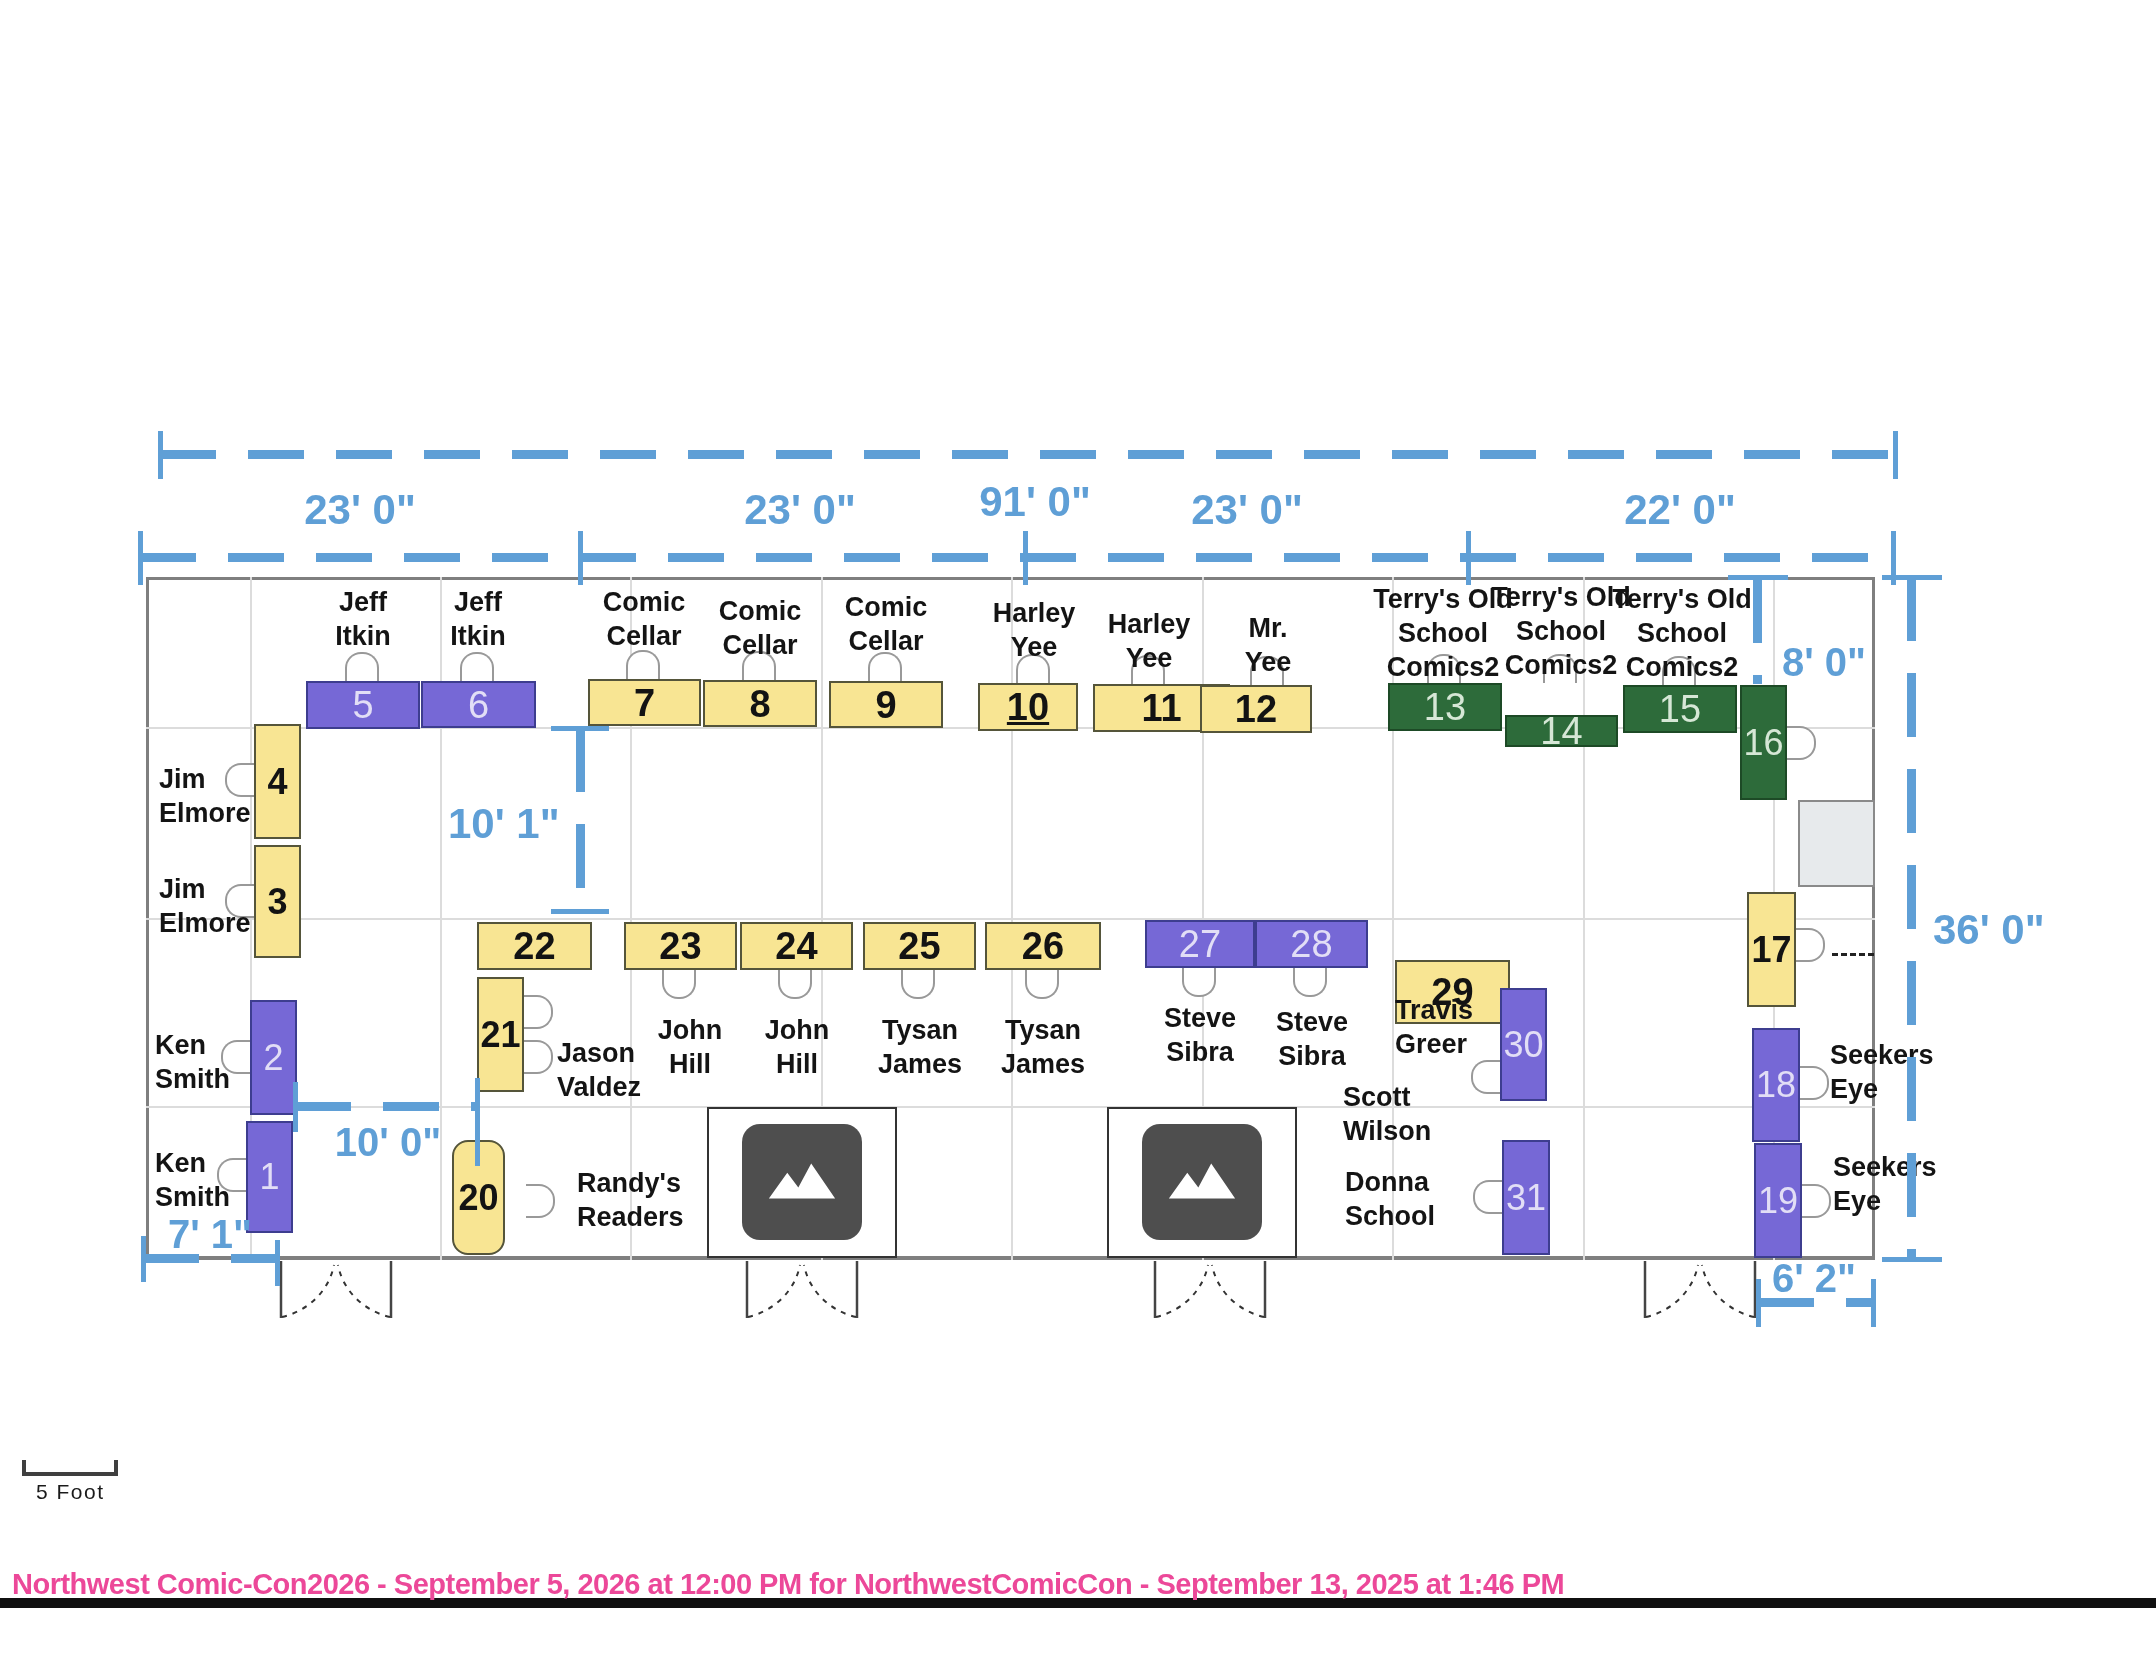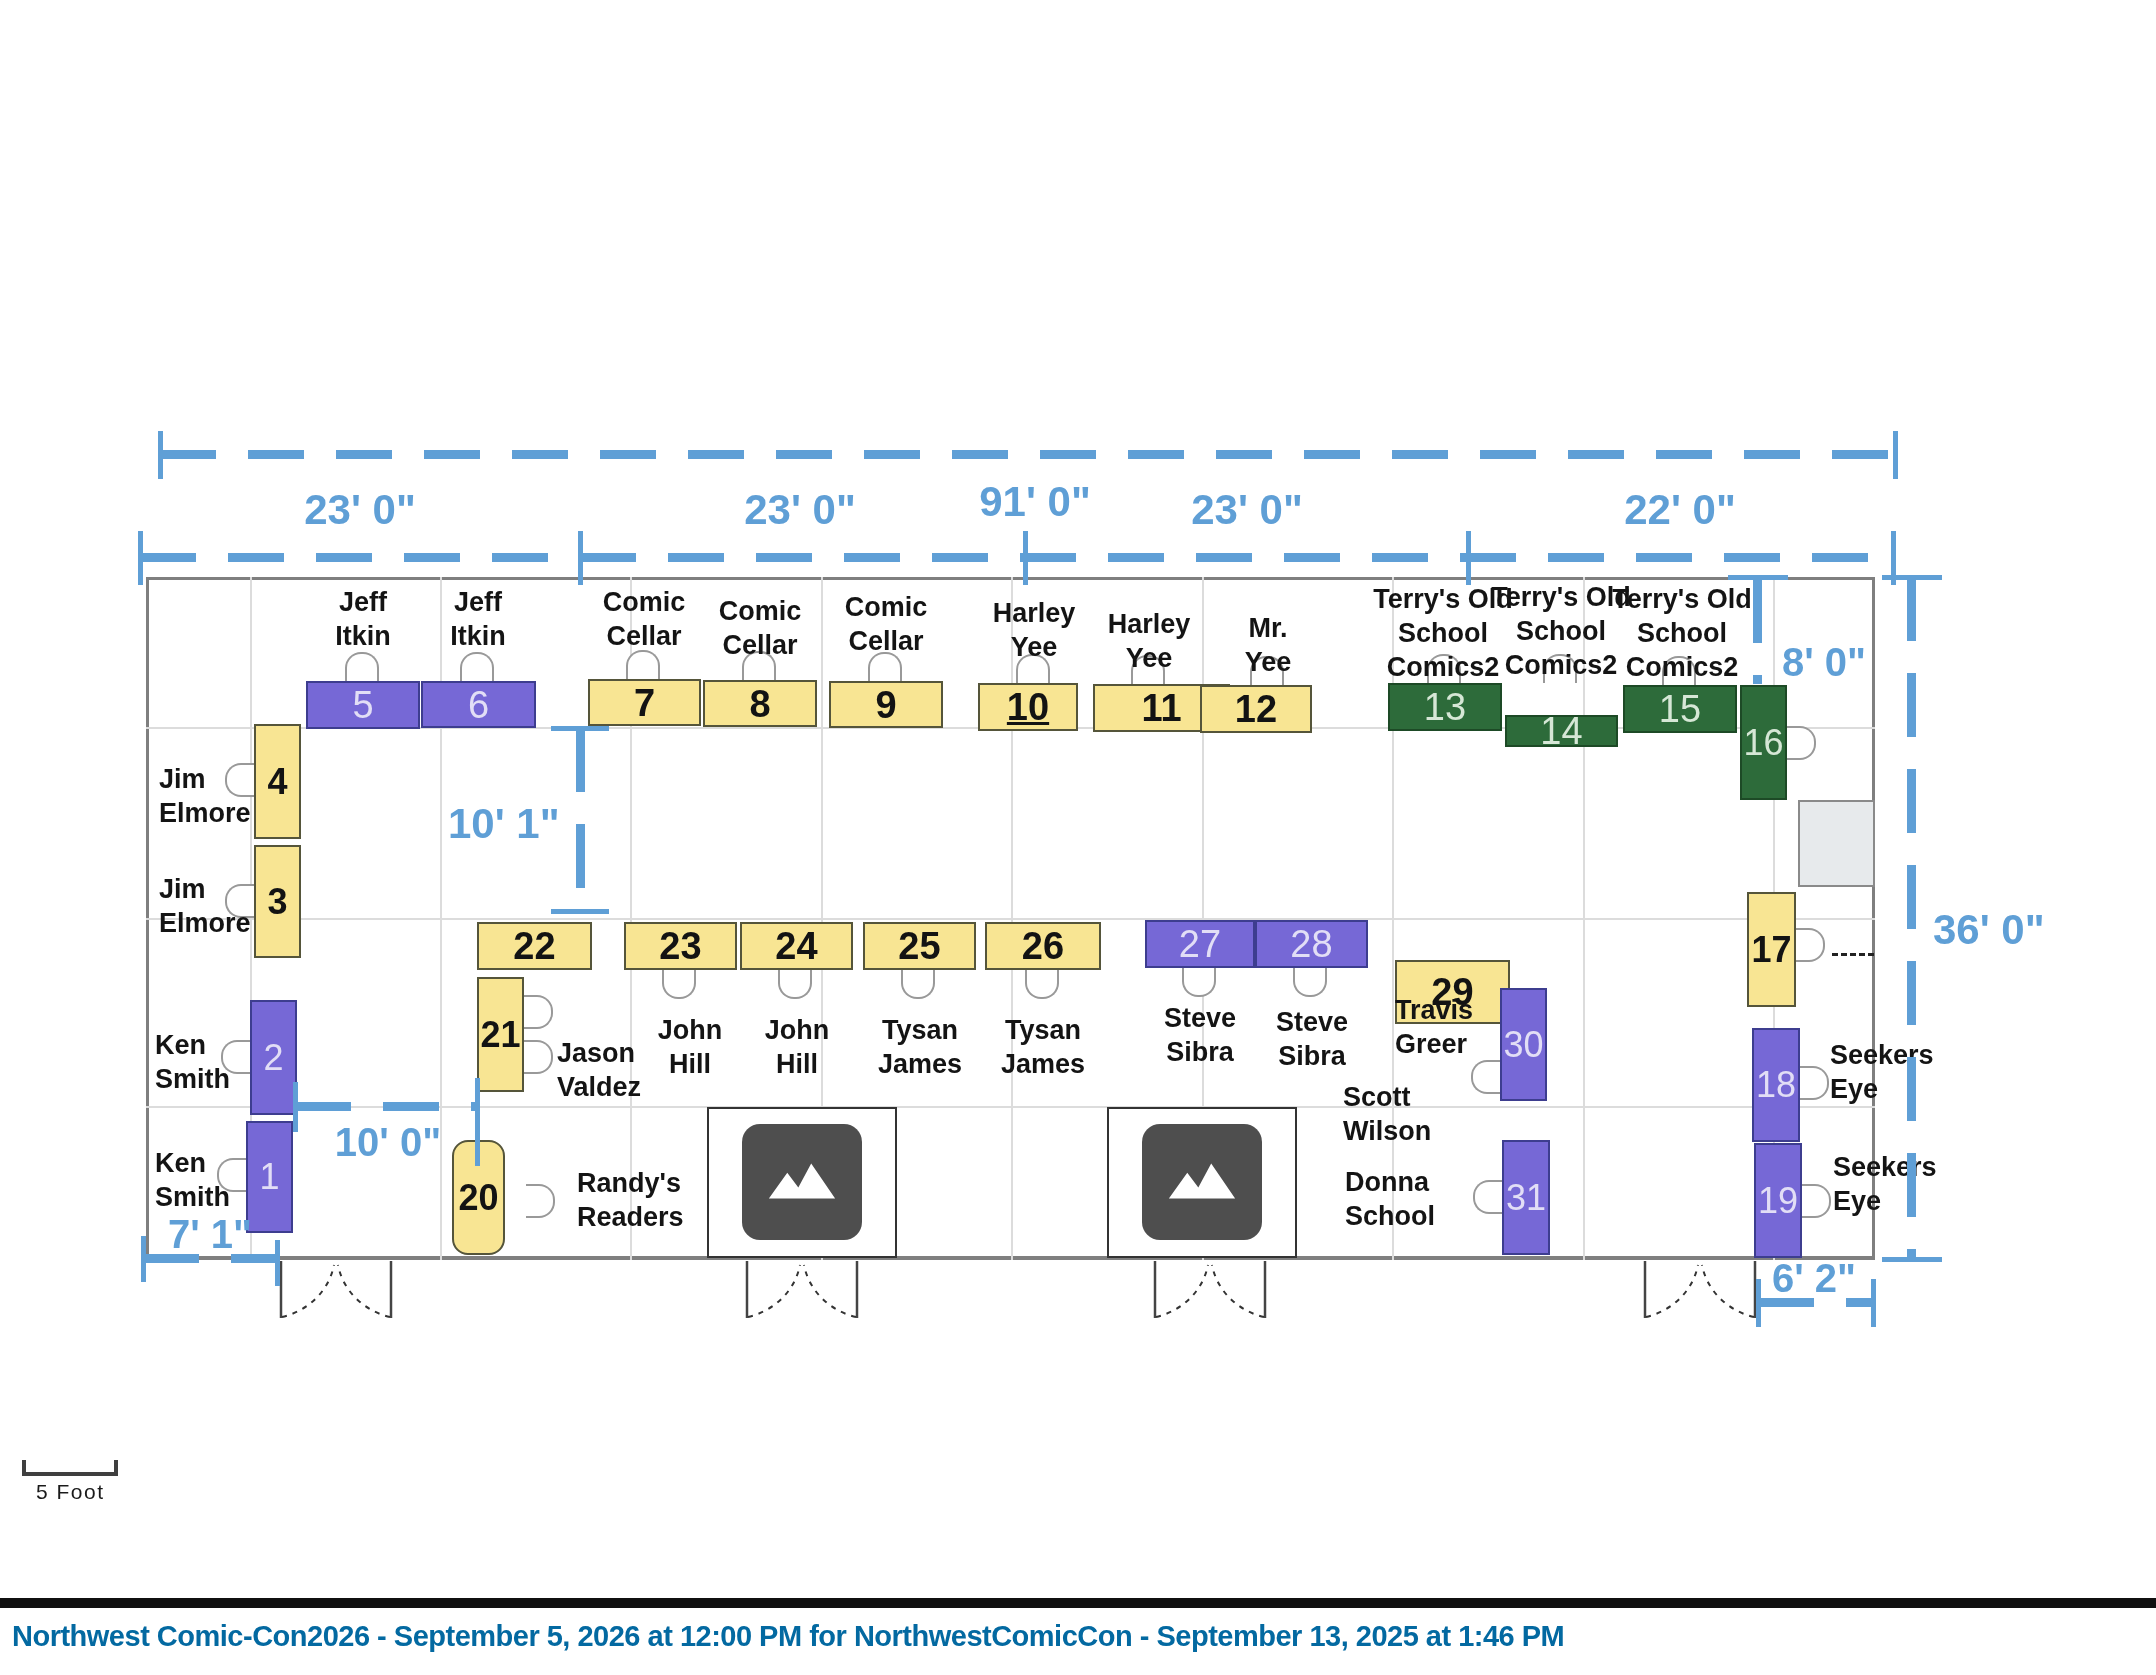--- a/index.html
+++ b/index.html
@@ -48,22 +48,22 @@
   .door{position:absolute;z-index:4;}
   .dash17{position:absolute;left:1832px;top:953px;width:42px;border-top:3px dashed #222;z-index:4;}
   
   #scalebar{position:absolute;left:22px;top:1460px;width:96px;height:16px;
             border-left:4px solid #3f3f3f;border-right:4px solid #3f3f3f;border-bottom:4px solid #3f3f3f;
             box-sizing:border-box;}
   #scalelabel{position:absolute;left:36px;top:1480px;font-size:21px;color:#1a1a1a;
               letter-spacing:1.5px;font-weight:400;}
   
   #titlebar{position:absolute;left:0;top:1598px;width:2156px;height:10px;background:#101010;}
-  #titletext{position:absolute;left:12px;top:1620px;font-size:29px;font-weight:600;
-             letter-spacing:-0.5px;color:#0369a1;white-space:nowrap;}
+  #titletext{position:absolute;left:12px;top:1568px;font-size:29px;font-weight:600;
+             letter-spacing:-0.5px;color:#ec4899;white-space:nowrap;}
 </style>
 </head>
 <body>
 
 <div id="stage">
 
   <div class="dimh" style="left:160px;top:450px;width:1738px;"></div>
   <div class="tickv" style="left:158px;top:431px;height:48px;"></div>
   <div class="tickv" style="left:1893px;top:431px;height:48px;"></div>
   <div class="dimlabel center" style="left:1035px;top:478px;">91' 0"</div>

